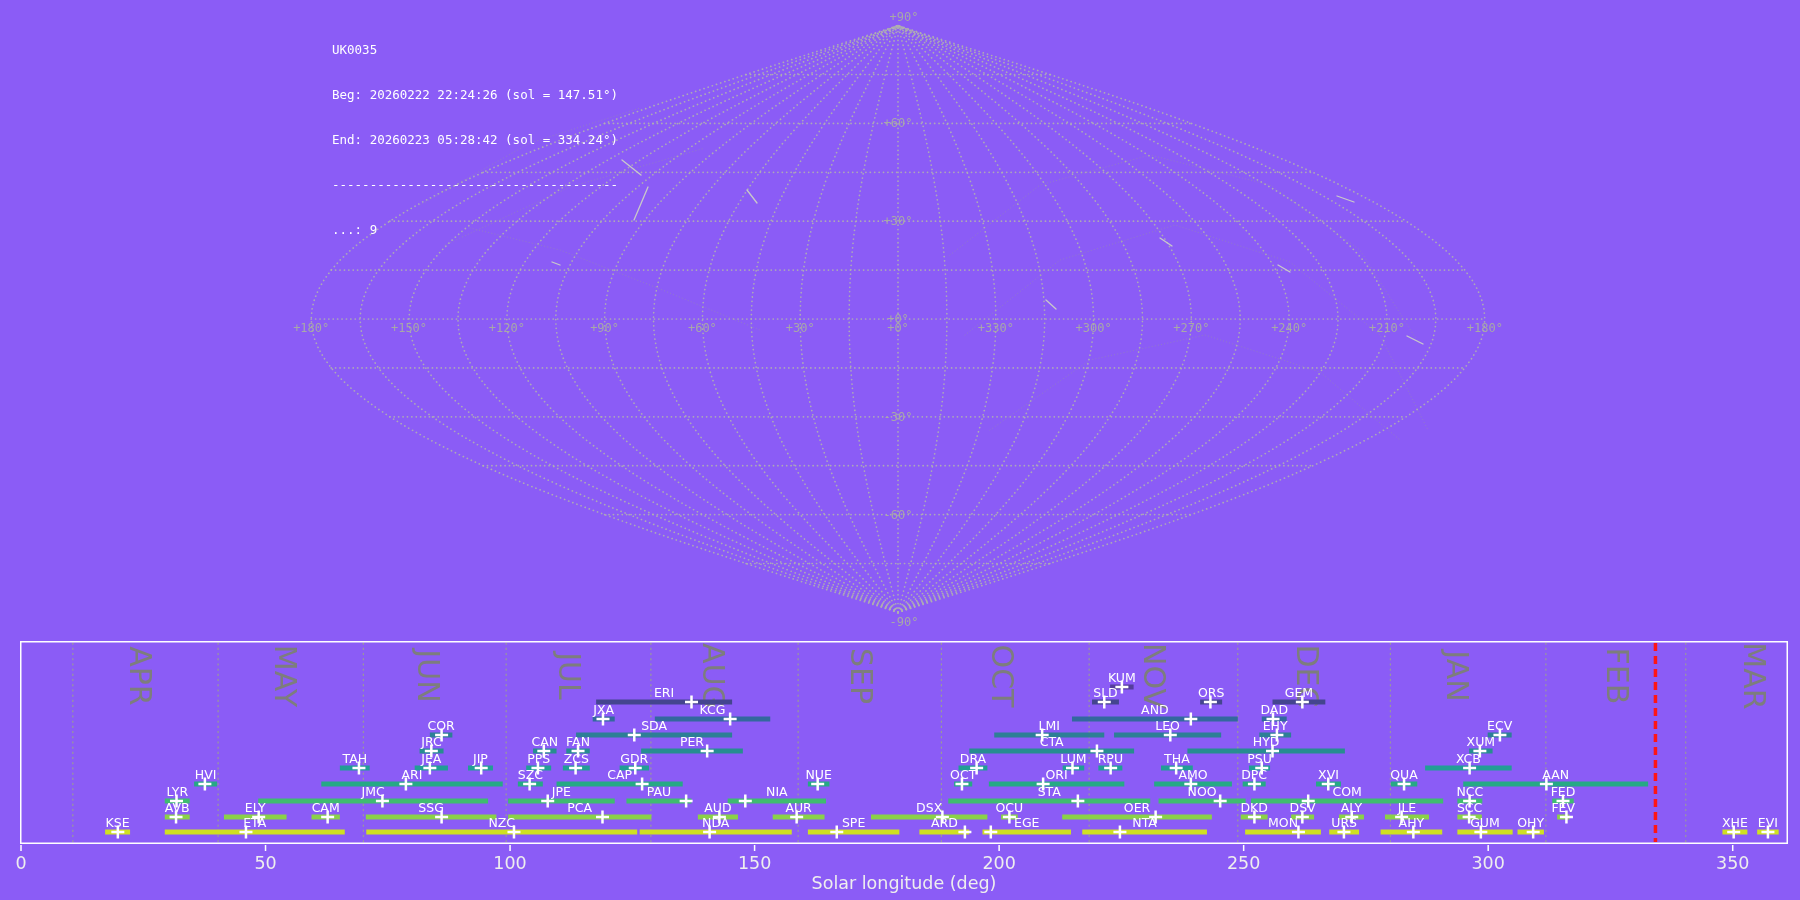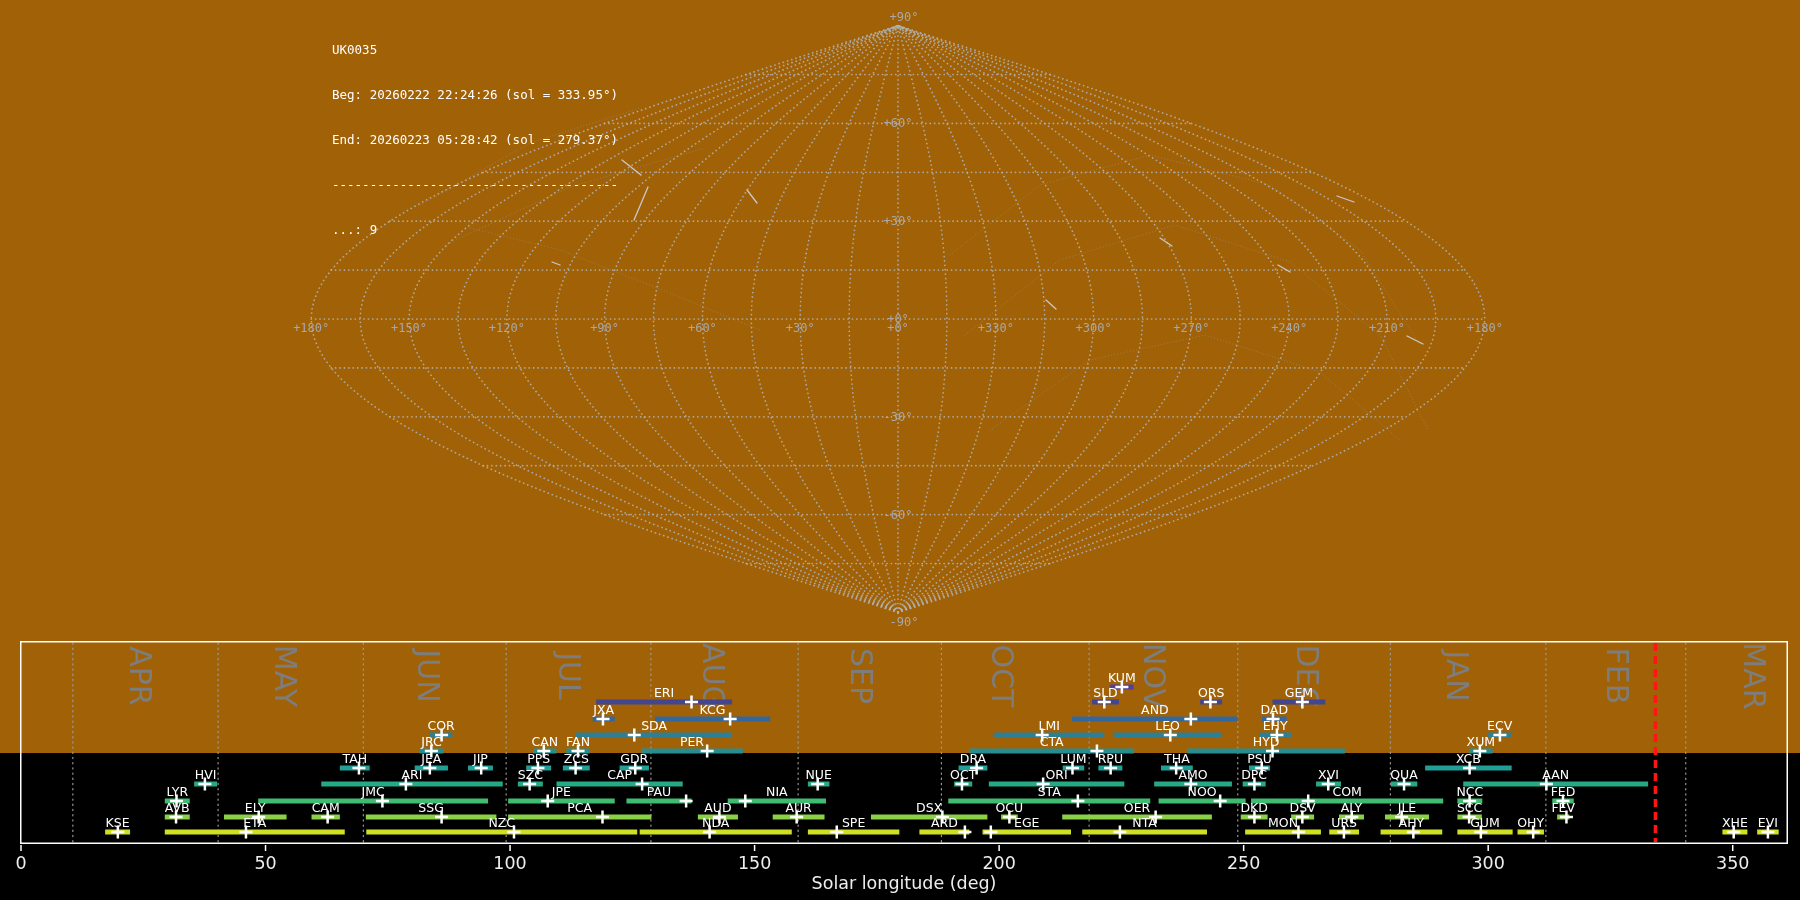--- a/index.html
+++ b/index.html
@@ -1,16 +1,16 @@
 <!DOCTYPE html>
 <html><head>
 <meta charset="utf-8">
 <style>
   html,body{margin:0;padding:0;background:#000;width:1800px;height:900px;overflow:hidden;}
-  #stage{position:relative;width:1800px;height:753px;background:#a16207;font-family:"DejaVu Sans",sans-serif;}
+  #stage{position:relative;width:1800px;height:900px;background:#8b5cf6;font-family:"DejaVu Sans",sans-serif;}
   #scene{position:absolute;left:0;top:0;}
   #header{
     position:absolute;left:332px;top:12px;color:#fff;
     font-family:"DejaVu Sans Mono",monospace;font-size:12.5px;line-height:15px;
     white-space:pre;
   }
 </style>
 </head>
 <body>
 
@@ -391,18 +391,18 @@
         <text x="1243.653004707837" y="869" font-size="17.5" fill="#eee" text-anchor="middle" font-family="&quot;DejaVu Sans&quot;,sans-serif">250</text>
         <line x1="1488.1836056494046" y1="845" x2="1488.1836056494046" y2="851" stroke="#fff" stroke-width="1.5"></line>
         <text x="1488.1836056494046" y="869" font-size="17.5" fill="#eee" text-anchor="middle" font-family="&quot;DejaVu Sans&quot;,sans-serif">300</text>
         <line x1="1732.7142065909718" y1="845" x2="1732.7142065909718" y2="851" stroke="#fff" stroke-width="1.5"></line>
         <text x="1732.7142065909718" y="869" font-size="17.5" fill="#eee" text-anchor="middle" font-family="&quot;DejaVu Sans&quot;,sans-serif">350</text>
         <text x="904" y="889" font-size="17.5" fill="#eee" text-anchor="middle" font-family="&quot;DejaVu Sans&quot;,sans-serif">Solar longitude (deg)</text>
       </g>
     </svg>
   <div id="header">
     <div>UK0035</div>
-    <div>Beg: 20260222 22:24:26 (sol = 333.95°)</div>
-    <div>End: 20260223 05:28:42 (sol = 279.37°)</div>
+    <div>Beg: 20260222 22:24:26 (sol = 147.51°)</div>
+    <div>End: 20260223 05:28:42 (sol = 334.24°)</div>
     <div>--------------------------------------</div>
     <div>...: 9</div>
   </div>
 </div>
 
 </body></html>

